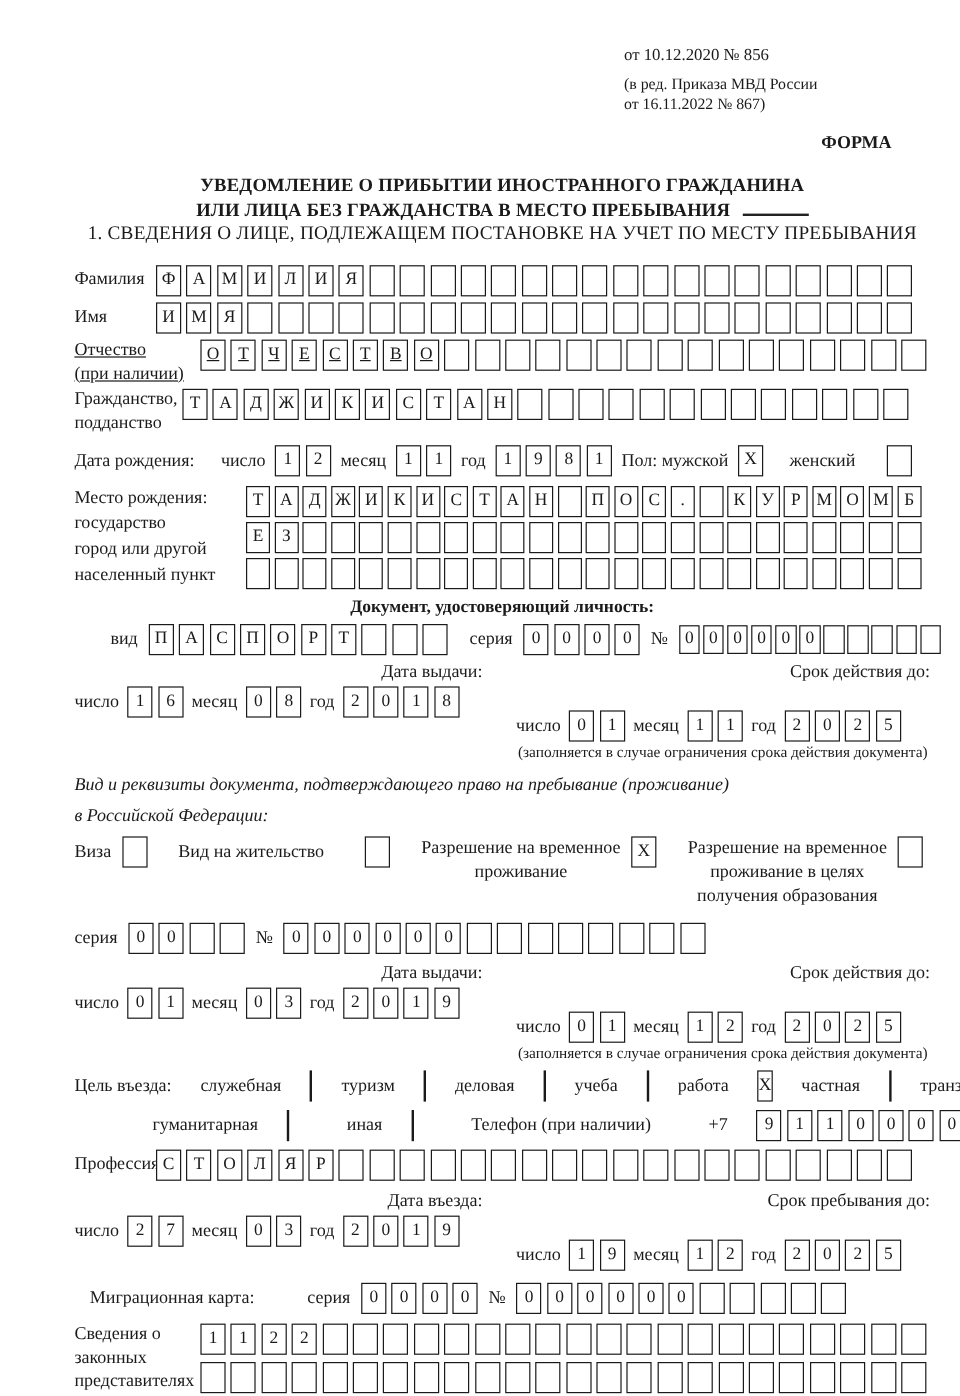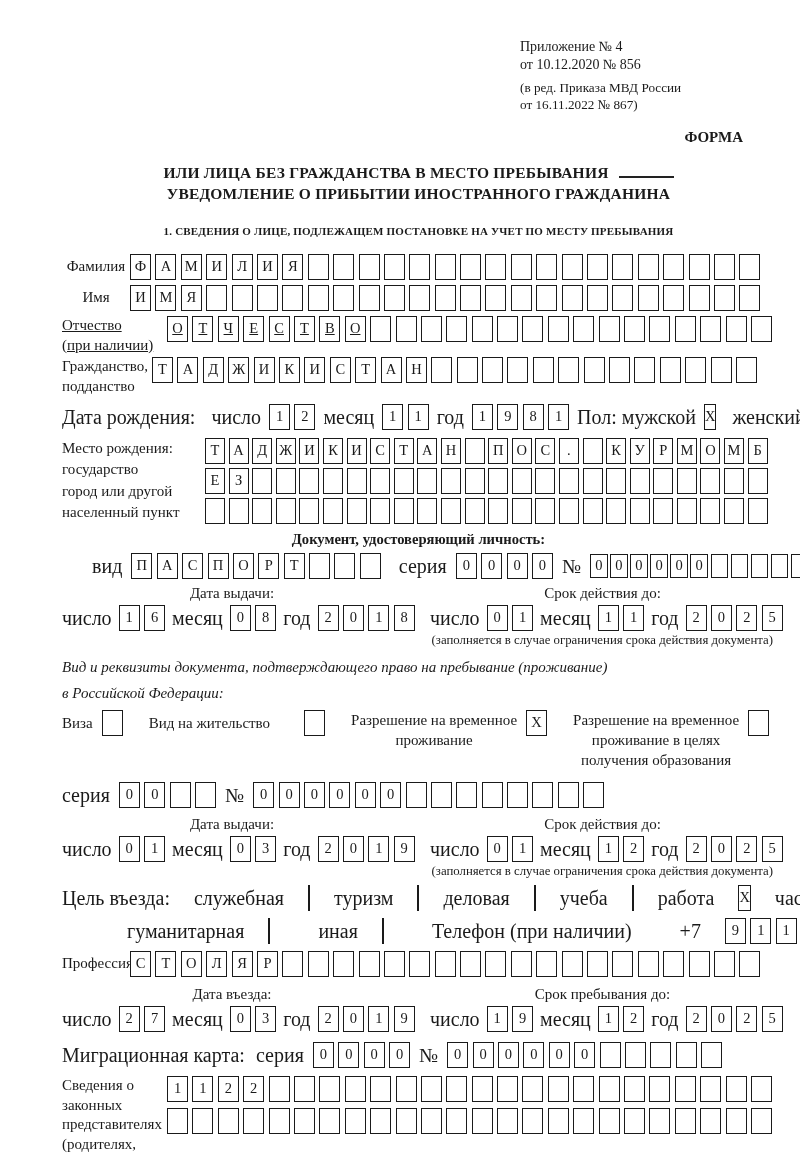--- a/index.html
+++ b/index.html
@@ -7,74 +7,73 @@
        font-family:"Liberation Serif","DejaVu Serif",serif;}
   .page{padding:38px 25px 0 62px;box-sizing:border-box;width:800px;height:1163px;}
   
   .hdr{margin-left:458px;width:255px;font-size:14px;line-height:18px;}
   .hdr .edition{margin-top:5px;font-size:13.2px;line-height:17px;}
   .forma{font-weight:bold;font-size:15px;text-align:right;padding-right:32px;margin-top:16px;}
   
   .title{font-weight:bold;font-size:15.5px;text-align:center;line-height:21px;margin-top:16px;letter-spacing:.2px;}
   .tline{white-space:nowrap;}
   .underline{display:inline-block;width:55px;border-bottom:2px solid #222;margin-left:10px;}
-  .sect{font-weight:bold;font-size:11px;text-align:center;margin-top:21px;letter-spacing:.2px;}
+  .sect{font-weight:normal;font-size:16px;text-align:center;letter-spacing:.2px;}
   
   .rows{margin-top:17px;}
   .row{display:flex;align-items:center;margin-bottom:5px;}
   .row.top{align-items:flex-start;}
   .lbl{font-size:15px;line-height:19.5px;flex:0 0 auto;}
-  .il{font-size:20px;white-space:nowrap;text-align:right;}
+  .il{font-size:15px;white-space:nowrap;text-align:right;}
   .cells{display:inline-flex;gap:4.4px;flex-wrap:nowrap;}
   .cells.md{gap:3.6px;}
   .cells.sm{gap:2.6px;}
   .cell{width:21px;height:26px;border:1.5px solid #1a1a1a;box-sizing:border-box;
         text-align:center;font-size:14.5px;line-height:23px;flex:0 0 auto;background:#fff;}
   .cells.md .cell{width:20px;}
   .cells.sm .cell{width:17.5px;height:24px;line-height:21px;}
   .cb{display:inline-block;width:21px;height:26px;border:1.5px solid #1a1a1a;box-sizing:border-box;
       text-align:center;font-size:14.5px;line-height:23px;background:#fff;vertical-align:middle;}
-  .w68{width:68px;text-align:center;} .w105{width:105px;} .w90{width:90px;} .w143{width:143px;} .w150{width:150px;}
+  .w68{width:68px;} .w105{width:105px;} .w90{width:90px;} .w143{width:143px;} .w150{width:150px;}
   .stack{display:flex;flex-direction:column;gap:4px;}
   .gap6{display:inline-block;width:6px;} .gap10{display:inline-block;width:10px;}
   .gap16{display:inline-block;width:16px;} .gap26{display:inline-block;width:26px;}
   
   .dochead{font-weight:bold;font-size:14.6px;text-align:center;margin:7px 0 5px 0;}
   
   .dates{display:flex;margin-bottom:2px;margin-top:6px;}
   .dcol{display:flex;flex-direction:column;}
   .dcol.left{width:340px;}
-  .dcol.right{margin-left:28px;width:345px;}
-  .dhead{font-size:15px;text-align:center;margin-bottom:3px;}
+  .dcol.right{margin-left:28px;width:345px;gap:20px;}
+  .dhead{font-size:15px;text-align:right;margin-bottom:3px;}
   .dline{display:flex;align-items:center;gap:7px;white-space:nowrap;}
   .note-r{font-size:12.8px;text-align:right;margin:2px 2px 6px 0;}
   .para{font-size:15px;line-height:26px;margin:4px 0 2px 0;font-style:italic;}
   .cbrow{display:flex;align-items:flex-start;margin:4px 0 12px 0;}
   .cbgroup{display:flex;align-items:flex-start;gap:9px;}
   .cbtxt{font-size:15px;line-height:20px;text-align:center;}
   .purpose{display:flex;align-items:center;gap:24px;white-space:nowrap;margin-bottom:7px;}
 </style>
 </head>
 <body>
 
 <div class="page">
 
   <div class="hdr">
-    <div>Приложение № 4</div>
     <div>от 10.12.2020 № 856</div>
     <div class="edition">
       <div>(в ред. Приказа МВД России</div>
       <div>от 16.11.2022 № 867)</div>
     </div>
   </div>
   <div class="forma">ФОРМА</div>
 
   <div class="title">
+    <div class="tline">УВЕДОМЛЕНИЕ О ПРИБЫТИИ ИНОСТРАННОГО ГРАЖДАНИНА</div>
     <div class="tline"><span>ИЛИ ЛИЦА БЕЗ ГРАЖДАНСТВА В МЕСТО ПРЕБЫВАНИЯ</span><span class="underline"></span></div>
-    <div class="tline">УВЕДОМЛЕНИЕ О ПРИБЫТИИ ИНОСТРАННОГО ГРАЖДАНИНА</div>
   </div>
 
   <div class="sect">1. СВЕДЕНИЯ О ЛИЦЕ, ПОДЛЕЖАЩЕМ ПОСТАНОВКЕ НА УЧЕТ ПО МЕСТУ ПРЕБЫВАНИЯ</div>
 
   <div class="rows">
 
     <div class="row">
       <span class="lbl w68">Фамилия</span>
       <span class="cells">
           <span class="cell">Ф</span>

